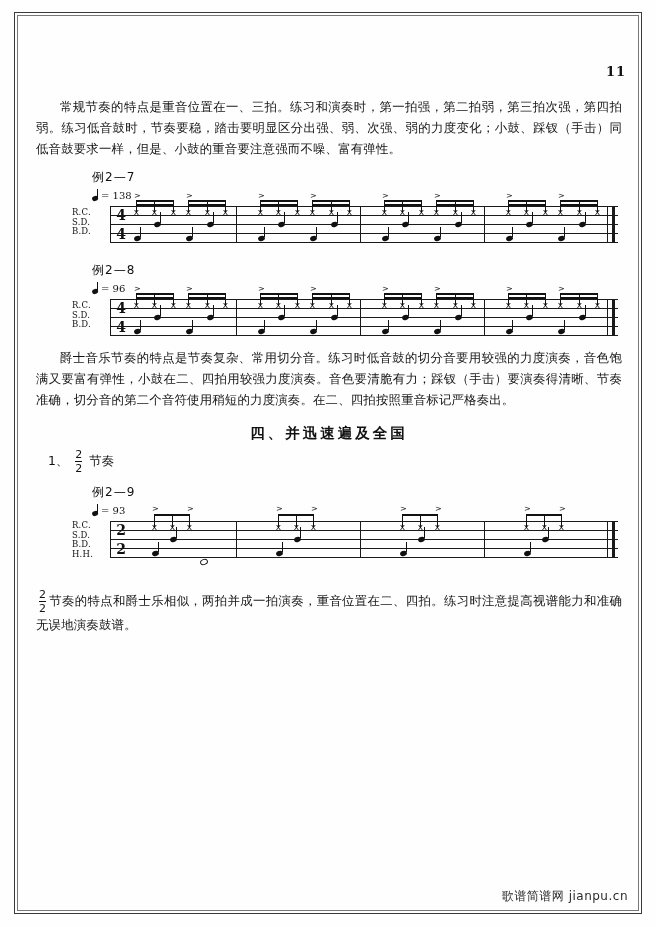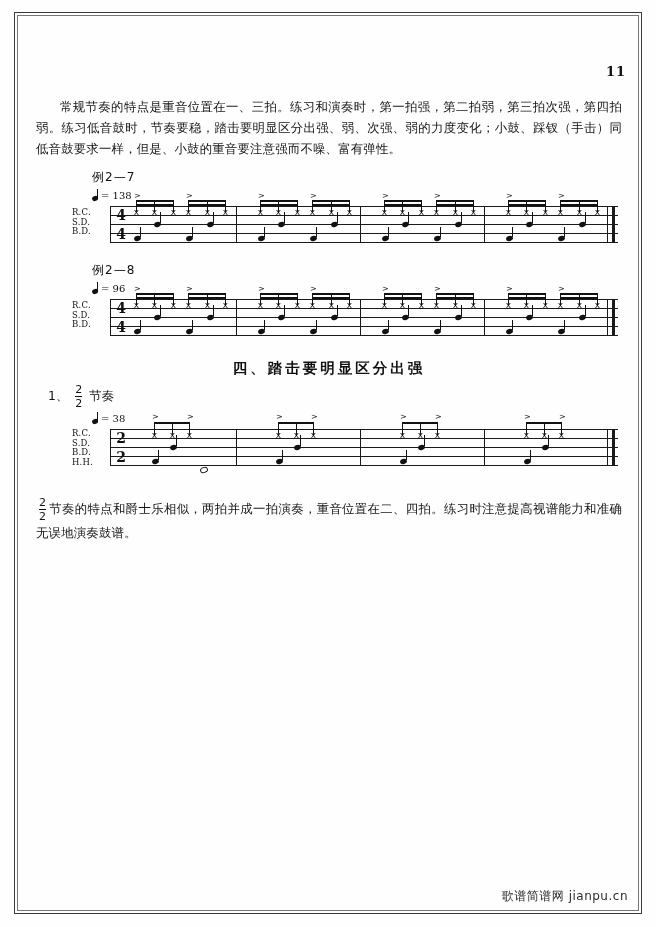--- a/index.html
+++ b/index.html
@@ -523,36 +523,38 @@
         <div class="nh" style="left:469px;top:16px"></div>
         <div class="stem" style="left:475px;top:6px;height:11px"></div>
         <div class="nh" style="left:396px;top:30px"></div>
         <div class="stem" style="left:402px;top:21px;height:10px"></div>
         <div class="nh" style="left:448px;top:30px"></div>
         <div class="stem" style="left:454px;top:21px;height:10px"></div>
       </div>
     </div>
 
 
-
-    <div class="heading">四、踏击要明显区分出强</div>
+    <p class="para indent2" style="margin-top:2px">爵士音乐节奏的特点是节奏复杂、常用切分音。练习时低音鼓的切分音要用较强的力度演奏，音色饱满又要富有弹性，小鼓在二、四拍用较强力度演奏。音色要清脆有力；踩钗（手击）要演奏得清晰、节奏准确，切分音的第二个音符使用稍短的力度演奏。在二、四拍按照重音标记严格奏出。</p>
+
+    <div class="heading">四、并迅速遍及全国</div>
 
     <div class="item-line">
       <span>1、</span>
       <span class="frac">
         <span class="num">2</span>
         <span class="den">2</span>
       </span>
       <span>节奏</span>
     </div>
 
+    <div class="ex-label">例2—9</div>
 
     <div class="system" style="height:68px">
       <div class="tempo">
-        <span class="notehd"></span><span>= 38</span>
+        <span class="notehd"></span><span>= 93</span>
       </div>
       <div class="instr-labels" style="top:14px">
         <div>R.C.</div>
         <div>S.D.</div>
         <div>B.D.</div>
         <div>H.H.</div>
       </div>
       <div class="staff" style="top:14px">
         <div class="line" style="top:0px"></div>
         <div class="line" style="top:9px"></div>

